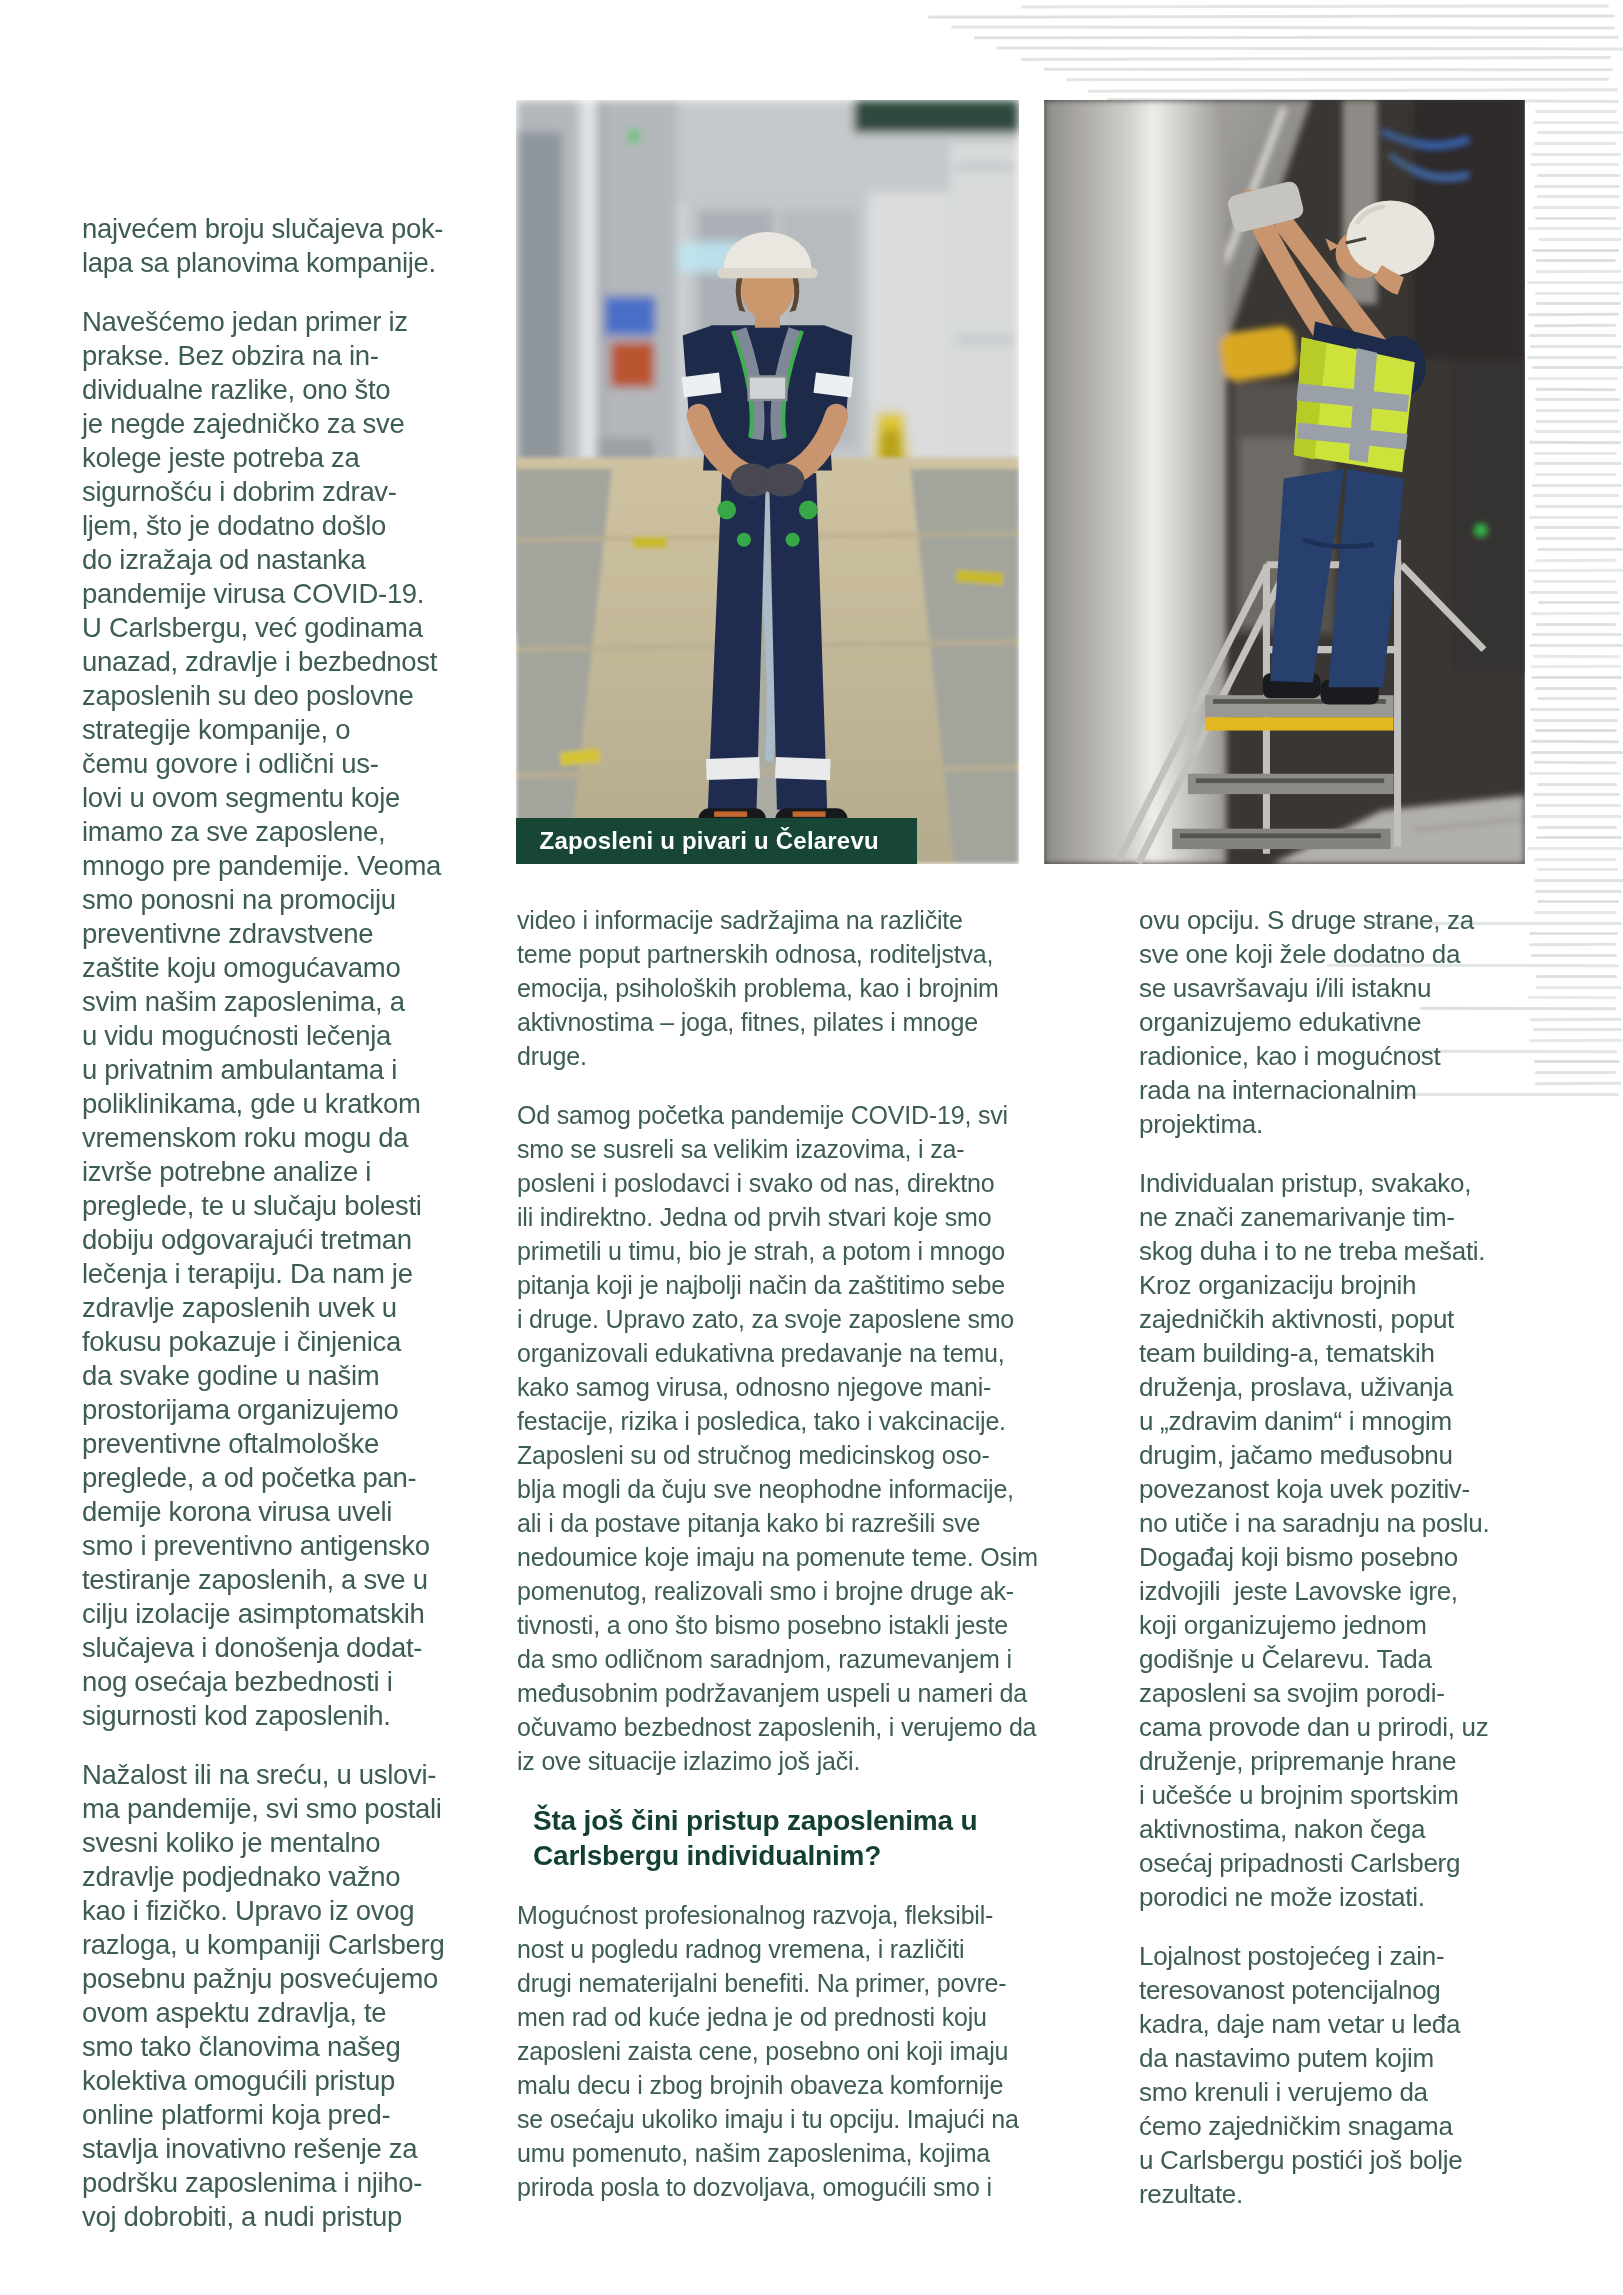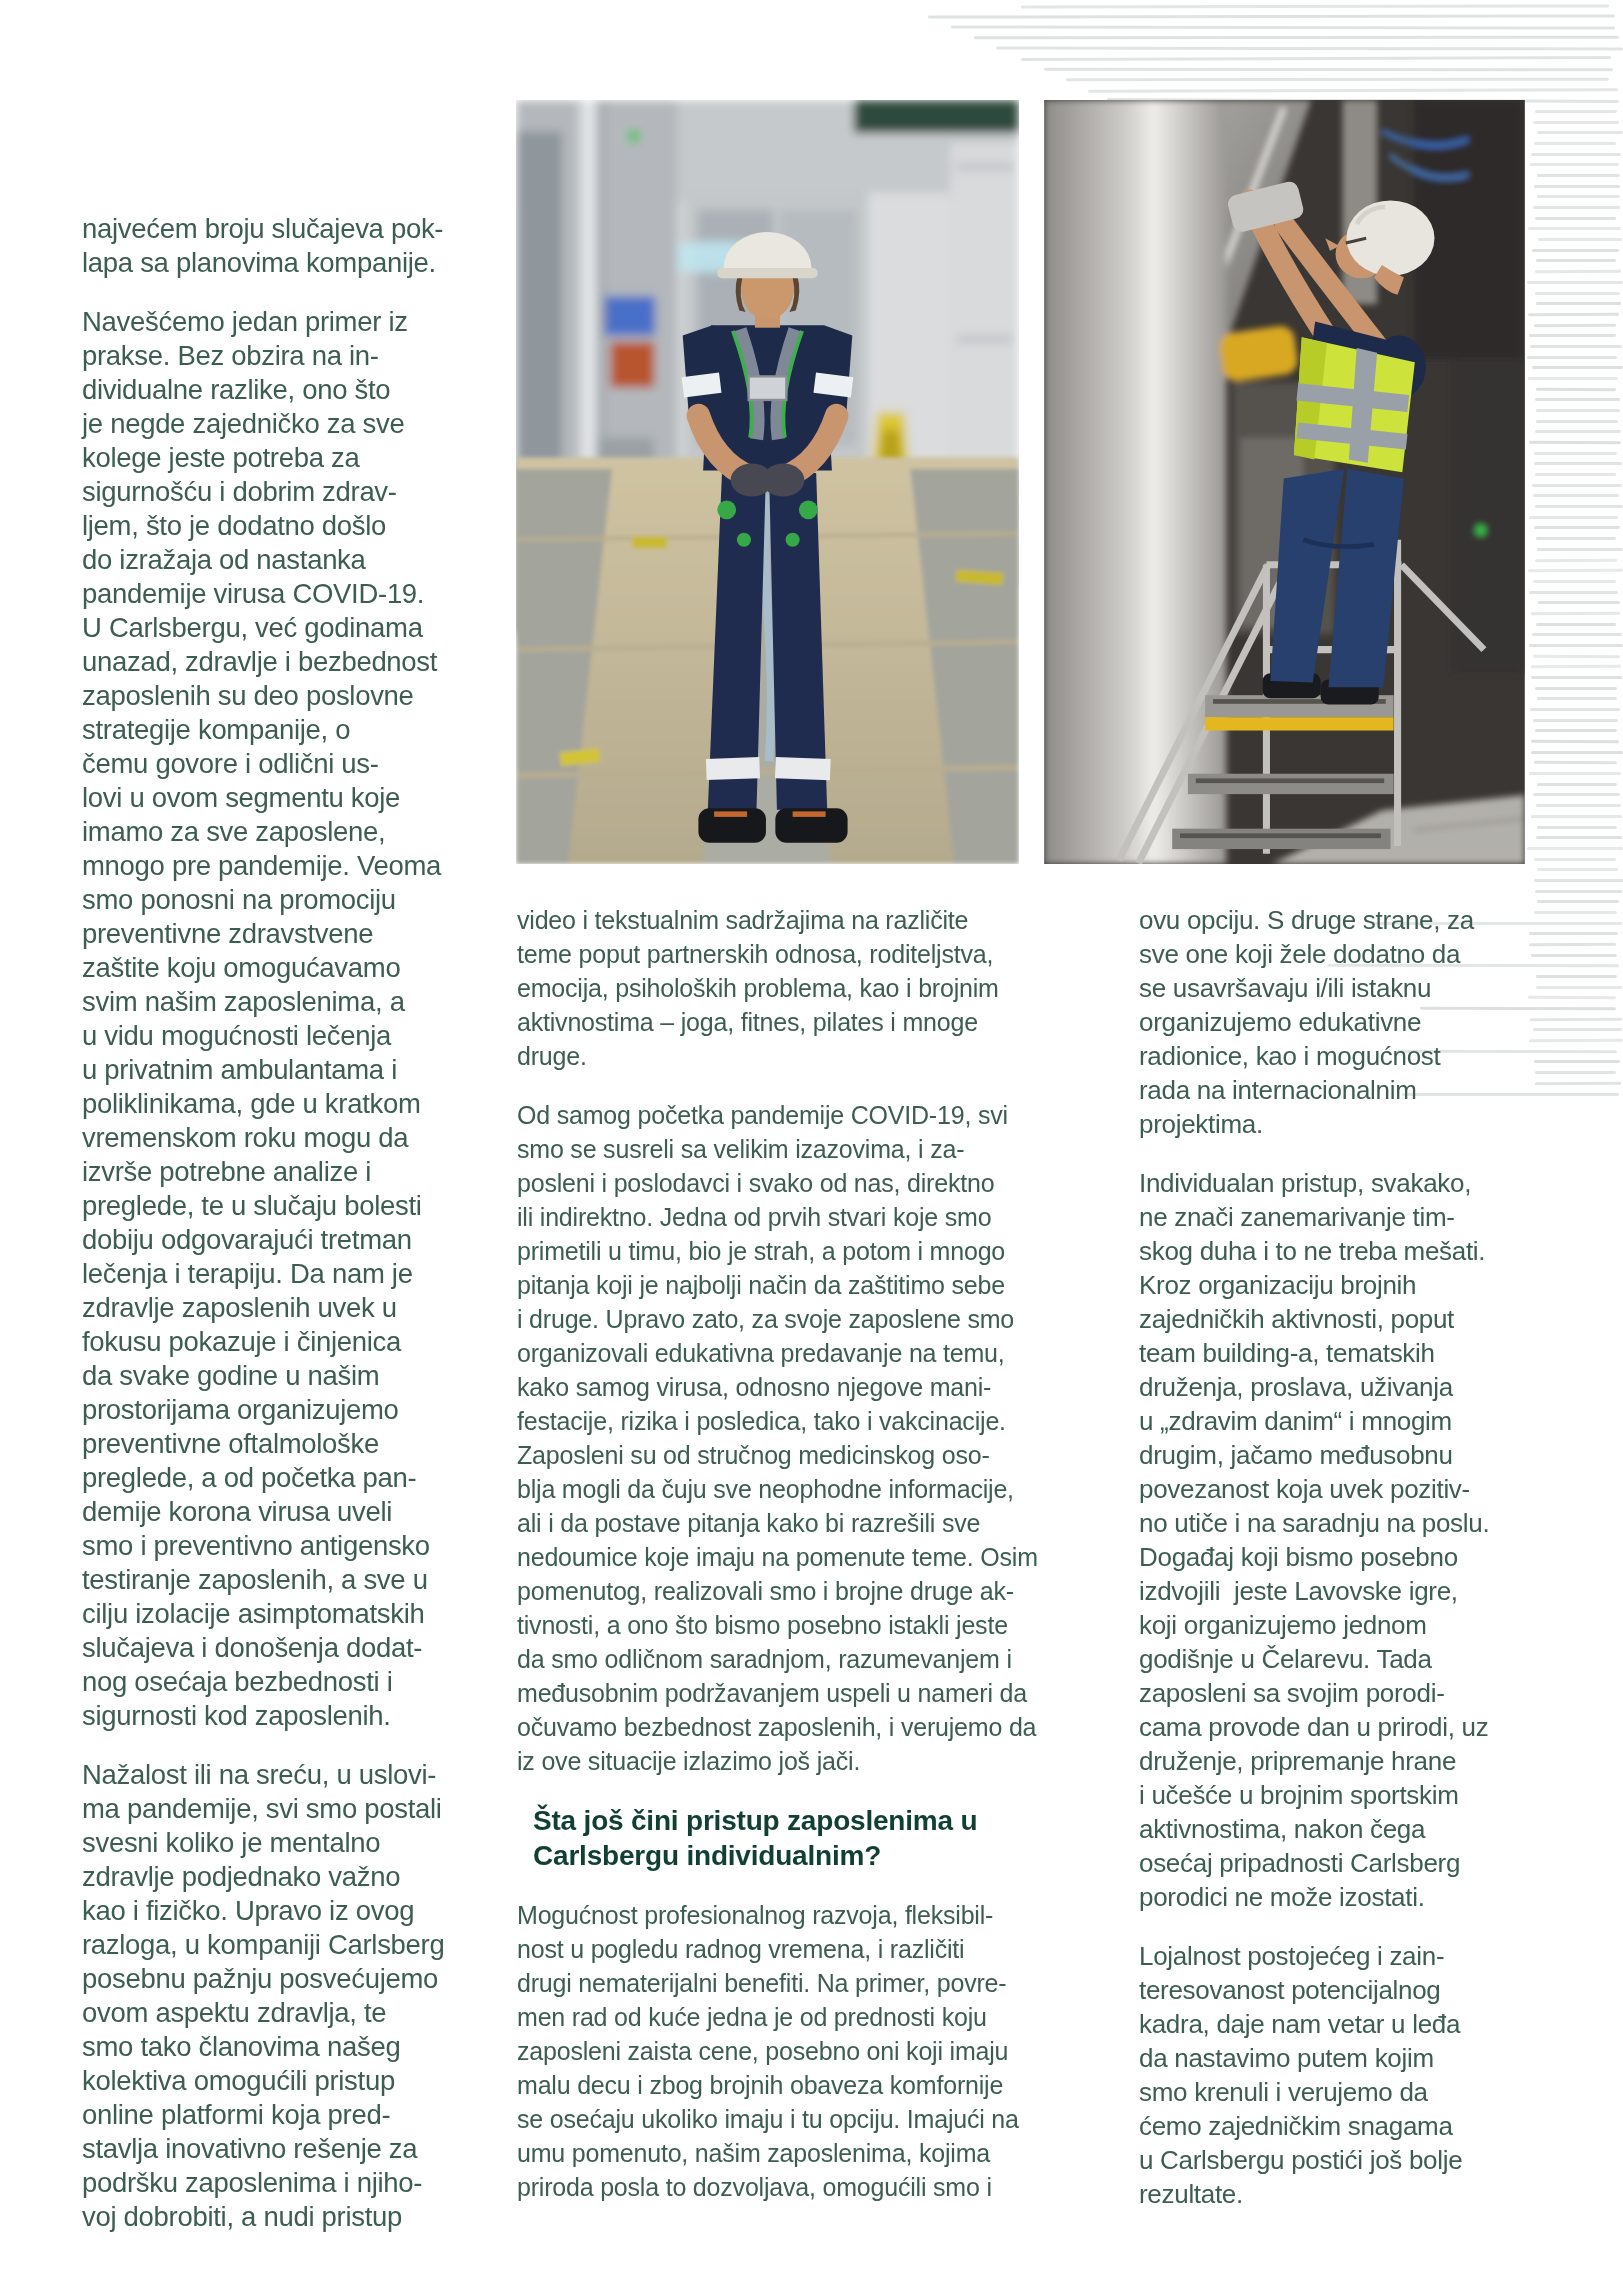--- a/index.html
+++ b/index.html
@@ -333,20 +333,21 @@
 
       <ellipse cx="404" cy="196" rx="33" ry="31" fill="#c8956e"></ellipse>
       <path d="M376,186 l-18,-10 6,16 Z" fill="#c8956e"></path>
       <ellipse cx="441" cy="176" rx="56" ry="48" fill="#e8e5df"></ellipse>
       <path d="M398,158 a40,36 0 0 1 36,-22" stroke="#d6d2ca" stroke-width="6" fill="none"></path>
       <line x1="384" y1="182" x2="410" y2="176" stroke="#46423c" stroke-width="4"></line>
       <path d="M420,226 q14,18 30,22 l8,-22 q-16,-8 -28,-16 Z" fill="#c8956e"></path>
     </g>
   </svg>
 
+  <div class="caption-bar">Zaposleni u pivari u Čelarevu</div>
 
   <div id="col-left" class="col">
     <p class="para">najvećem broju slučajeva pok-
 lapa sa planovima kompanije.</p>
     <p class="para">Navešćemo jedan primer iz
 prakse. Bez obzira na in-
 dividualne razlike, ono što
 je negde zajedničko za sve
 kolege jeste potreba za
 sigurnošću i dobrim zdrav-
@@ -396,21 +397,21 @@
 ovom aspektu zdravlja, te
 smo tako članovima našeg
 kolektiva omogućili pristup
 online platformi koja pred-
 stavlja inovativno rešenje za
 podršku zaposlenima i njiho-
 voj dobrobiti, a nudi pristup</p>
   </div>
 
   <div id="col-middle" class="col">
-    <p class="para">video i tekstualnim sadržajima na različite
+    <p class="para">video i informacije sadržajima na različite
 teme poput partnerskih odnosa, roditeljstva,
 emocija, psiholoških problema, kao i brojnim
 aktivnostima – joga, fitnes, pilates i mnoge
 druge.</p>
     <p class="para">Od samog početka pandemije COVID-19, svi
 smo se susreli sa velikim izazovima, i za-
 posleni i poslodavci i svako od nas, direktno
 ili indirektno. Jedna od prvih stvari koje smo
 primetili u timu, bio je strah, a potom i mnogo
 pitanja koji je najbolji način da zaštitimo sebe

